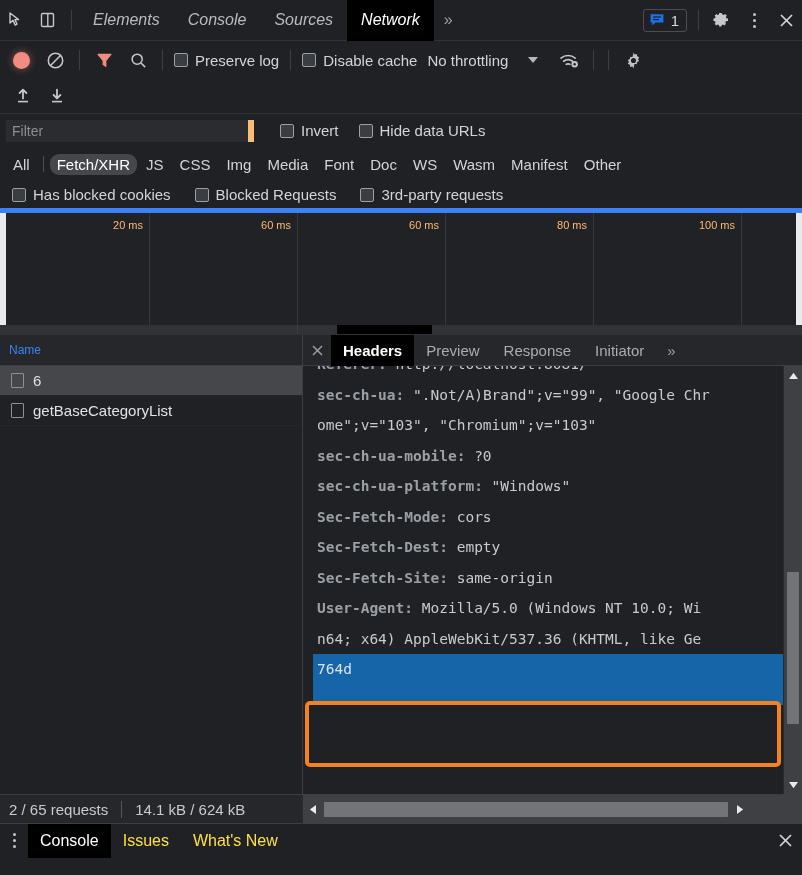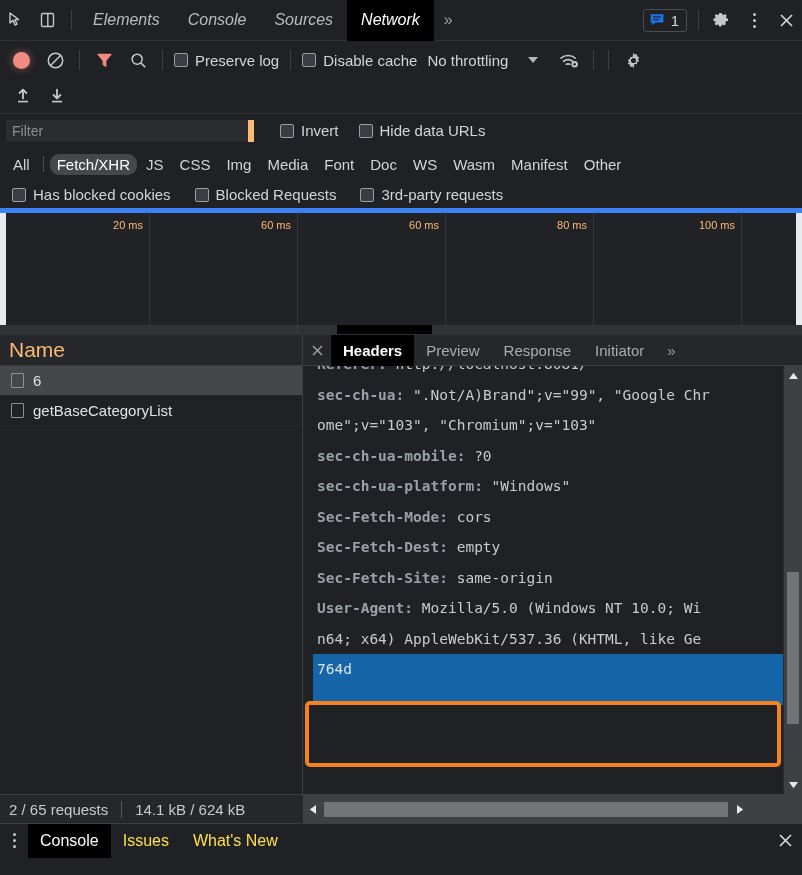--- a/index.html
+++ b/index.html
@@ -116,21 +116,21 @@
   }
   .ov-foot-seg { position: absolute; top: 0; bottom: 0; }
 
   
   .main { position: relative; height: 459px; display: flex; }
 
   
   .reqpane { width: 302px; flex: none; background: #202124; position: relative; }
   .reqhdr {
     height: 31px; display: flex; align-items: center; padding-left: 9px;
-    font-size: 21px; color: #fdba74; background: #26272b;
+    font-size: 12px; color: #3b82f6; background: #26272b;
     border-bottom: 1px solid #3c3f42;
   }
   .reqrow {
     height: 30px; display: flex; align-items: center; gap: 9px; padding-left: 11px;
     font-size: 15px; color: #e0e2e5; border-bottom: 1px solid #252629;
   }
   .reqrow.selected { background: #45474b; }
   .reqicon {
     width: 13px; height: 15px; border: 1px solid #8d9094; border-radius: 1px;
     flex: none; background: transparent;

